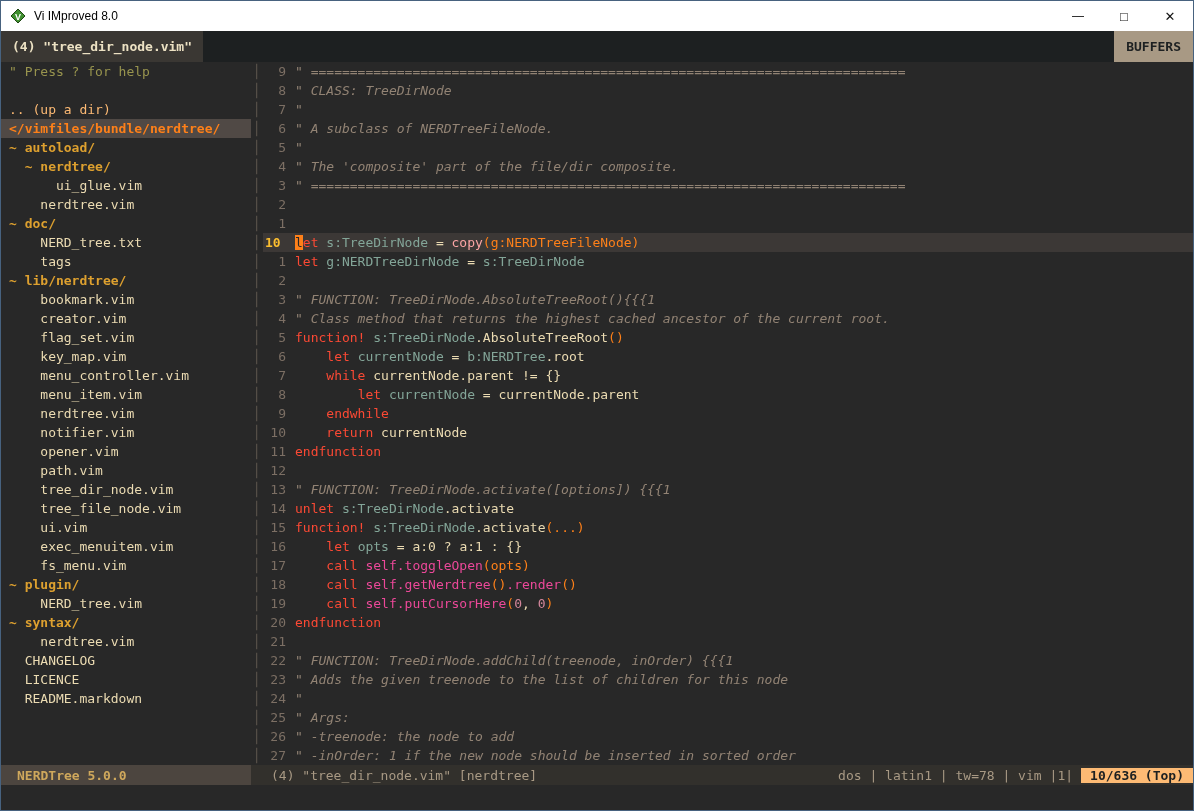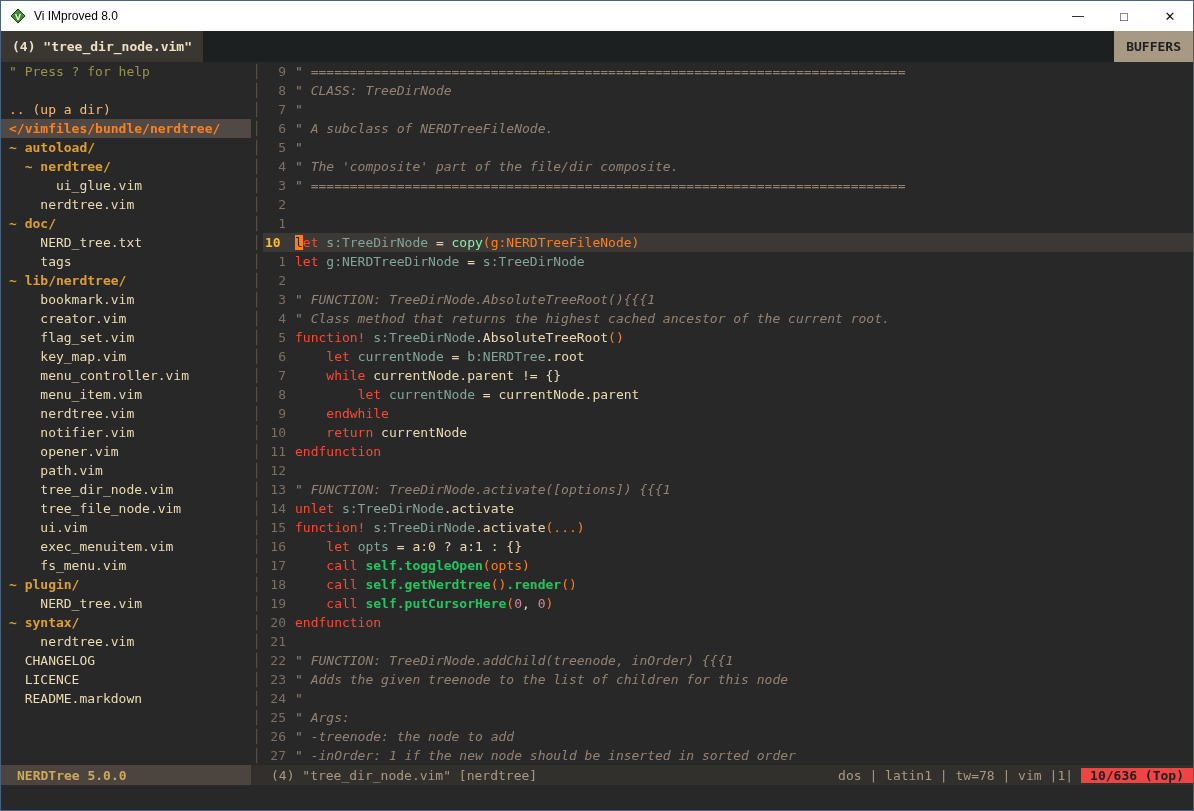--- a/index.html
+++ b/index.html
@@ -29,34 +29,34 @@
   .editor{flex:1;font-size:13px;line-height:19px;overflow:hidden}
   .ed-row{display:flex;height:19px}
   .cur-line{background:#3c3836}
   .lnum{flex:0 0 32px;text-align:right;padding-right:9px;color:#7c6f64}
   .lnum-cur{text-align:left;padding-left:2px;padding-right:0;color:#fabd2f;font-weight:bold}
   .code{white-space:pre;color:#ebdbb2}
   .hl-c{color:#928374;font-style:italic}
   .hl-cb{color:#928374;font-style:italic;font-weight:normal}
   .hl-k{color:#fb4934}
   .hl-v{color:#83a598}
-  .hl-fn{color:#86efac}
+  .hl-fn{color:#fca5a5}
   .hl-o{color:#fe8019}
   .hl-n{color:#d3869b}
-  .hl-b{color:#22c55e;font-weight:bold}
+  .hl-b{color:#ec4899;font-weight:normal}
   .hl-cur{background:#fe8019;color:#282828}
   
   .statusline{flex:0 0 20px;display:flex;font-size:13px;align-items:stretch}
   .sl-left{flex:0 0 250px;width:250px;background:#4c453f;color:#cfa85c;font-weight:bold;display:flex;align-items:center;padding-left:16px}
   .sl-gap{flex:0 0 12px;width:12px;background:#32302c}
   .sl-main{flex:1;background:#32302c;color:#a89984;display:flex;align-items:center;padding-left:8px;white-space:pre}
   .sl-right{margin-left:auto;display:flex;align-items:stretch}
   .sl-flags{color:#a89984;display:flex;align-items:center}
   .sl-winflag{color:#a89984;display:flex;align-items:center;padding:0 8px}
-  .sl-ruler{background:#ef4444;color:#1d2021;font-weight:bold;display:flex;align-items:center;padding:0 9px;white-space:pre}
+  .sl-ruler{background:#fdba74;color:#1d2021;font-weight:bold;display:flex;align-items:center;padding:0 9px;white-space:pre}
   .cmdline{flex:1;background:#282828}
 </style>
 </head>
 <body>
 
 <div class="window">
 
   <div class="titlebar">
     <span class="logo">
       <svg width="16" height="16" viewBox="0 0 16 16">

